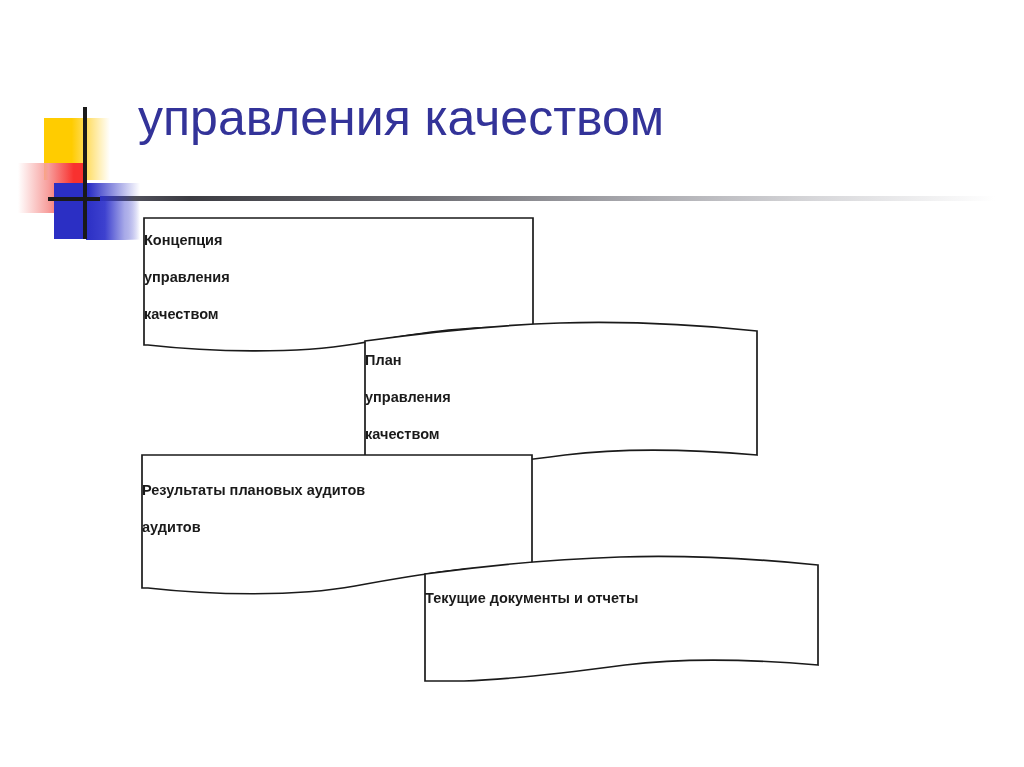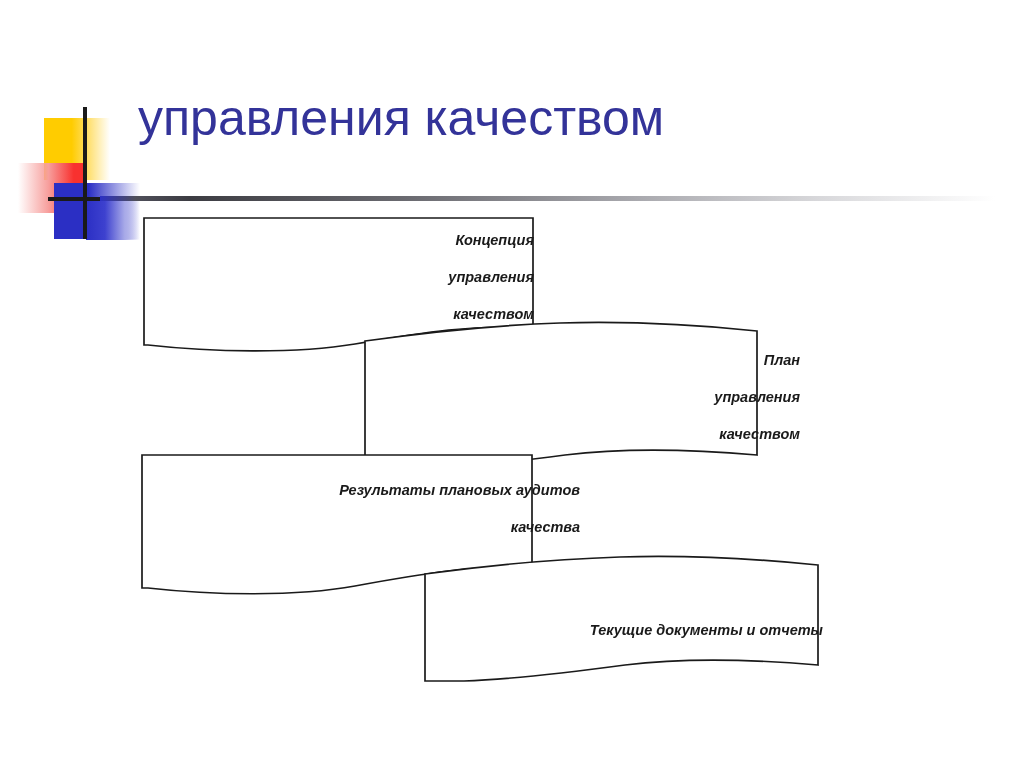--- a/index.html
+++ b/index.html
@@ -132,30 +132,29 @@
     stroke: #1a1a1a;
     stroke-width: 1.7;
     stroke-linejoin: miter;
   }
   .box-label {
     position: absolute;
     color: #1a1a1a;
     font-size: 14.5px;
     font-weight: bold;
     line-height: 2.55;
-    text-align: right;
-    font-style: italic;
+    text-align: left;
   }
   .box-label span {
     display: block;
   }
   #label-1 { left: 144px; top: 222px; width: 390px; }
   #label-2 { left: 365px; top: 342px; width: 435px; }
   #label-3 { left: 142px; top: 472px; width: 438px; }
-  #label-4 { left: 425px; top: 612px; width: 398px; }
+  #label-4 { left: 425px; top: 580px; width: 398px; }
 </style>
 </head>
 <body>
 
 <div id="slide">
 
   <div id="logo-block">
     <div class="sq sq-yellow"></div>
     <div class="sq sq-red"></div>
     <div class="sq sq-blue"></div>
@@ -216,20 +215,20 @@
   </div>
 
   <div class="box-label" id="label-2">
     <span>План</span>
     <span>управления</span>
     <span>качеством</span>
   </div>
 
   <div class="box-label" id="label-3">
     <span>Результаты плановых аудитов</span>
-    <span>качества</span>
+    <span>аудитов</span>
   </div>
 
   <div class="box-label" id="label-4">
     <span>Текущие документы и отчеты</span>
   </div>
 
 </div>
 
 </body></html>

